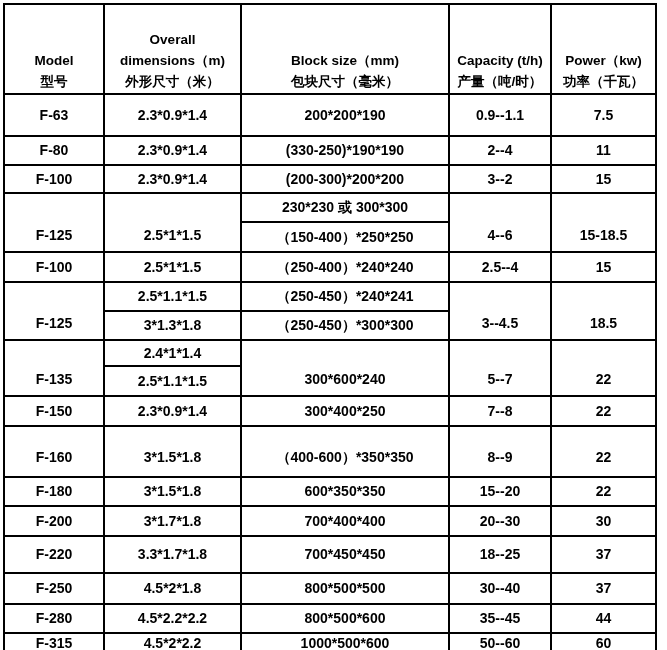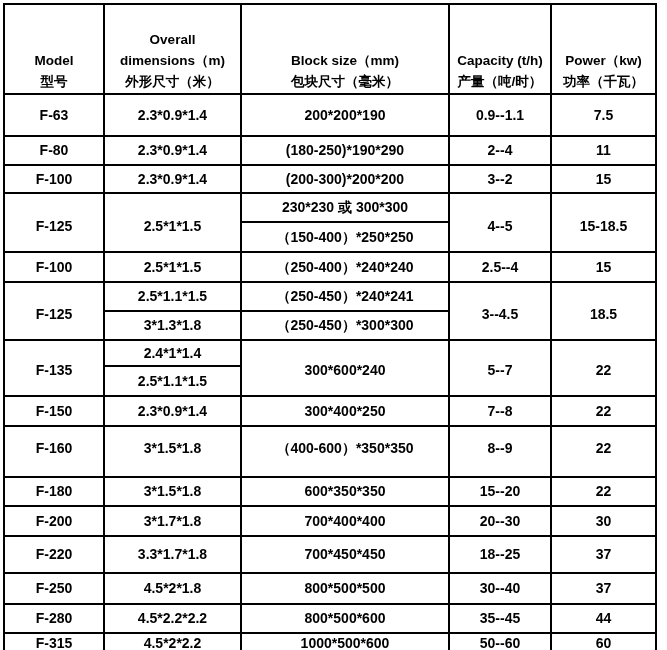--- a/index.html
+++ b/index.html
@@ -38,27 +38,27 @@
     padding-bottom: 1px;
     font-size: 13.5px;
   }
   table.spec th .hline {
     line-height: 21px;
     white-space: nowrap;
   }
   
   table.spec td.vb {
     vertical-align: bottom;
-    padding-bottom: 16px;
+    padding-bottom: 7px;
     text-align: center;
   }
   
   table.spec tr.vt td {
     vertical-align: top;
-    padding-top: 13px;
+    padding-top: 22px;
   }
   table.spec td {
     white-space: nowrap;
   }
 </style>
 </head>
 <body>
 
 <table class="spec">
   <colgroup>
@@ -98,38 +98,38 @@
     <td>F-63</td>
     <td>2.3*0.9*1.4</td>
     <td>200*200*190</td>
     <td>0.9--1.1</td>
     <td>7.5</td>
   </tr>
 
   <tr style="height:29px">
     <td>F-80</td>
     <td>2.3*0.9*1.4</td>
-    <td>(180-250)*190*290</td>
+    <td>(330-250)*190*190</td>
     <td>2--4</td>
     <td>11</td>
   </tr>
 
   <tr style="height:28px">
     <td>F-100</td>
     <td>2.3*0.9*1.4</td>
     <td>(200-300)*200*200</td>
     <td>3--2</td>
     <td>15</td>
   </tr>
 
   <tr style="height:29px">
     <td class="vb" rowspan="2">F-125</td>
     <td class="vb" rowspan="2">2.5*1*1.5</td>
     <td>230*230 或 300*300</td>
-    <td class="vb" rowspan="2">4--5</td>
+    <td class="vb" rowspan="2">4--6</td>
     <td class="vb" rowspan="2">15-18.5</td>
   </tr>
   <tr style="height:30px">
     <td>（150-400）*250*250</td>
   </tr>
 
   <tr style="height:30px">
     <td>F-100</td>
     <td>2.5*1*1.5</td>
     <td>（250-400）*240*240</td>

